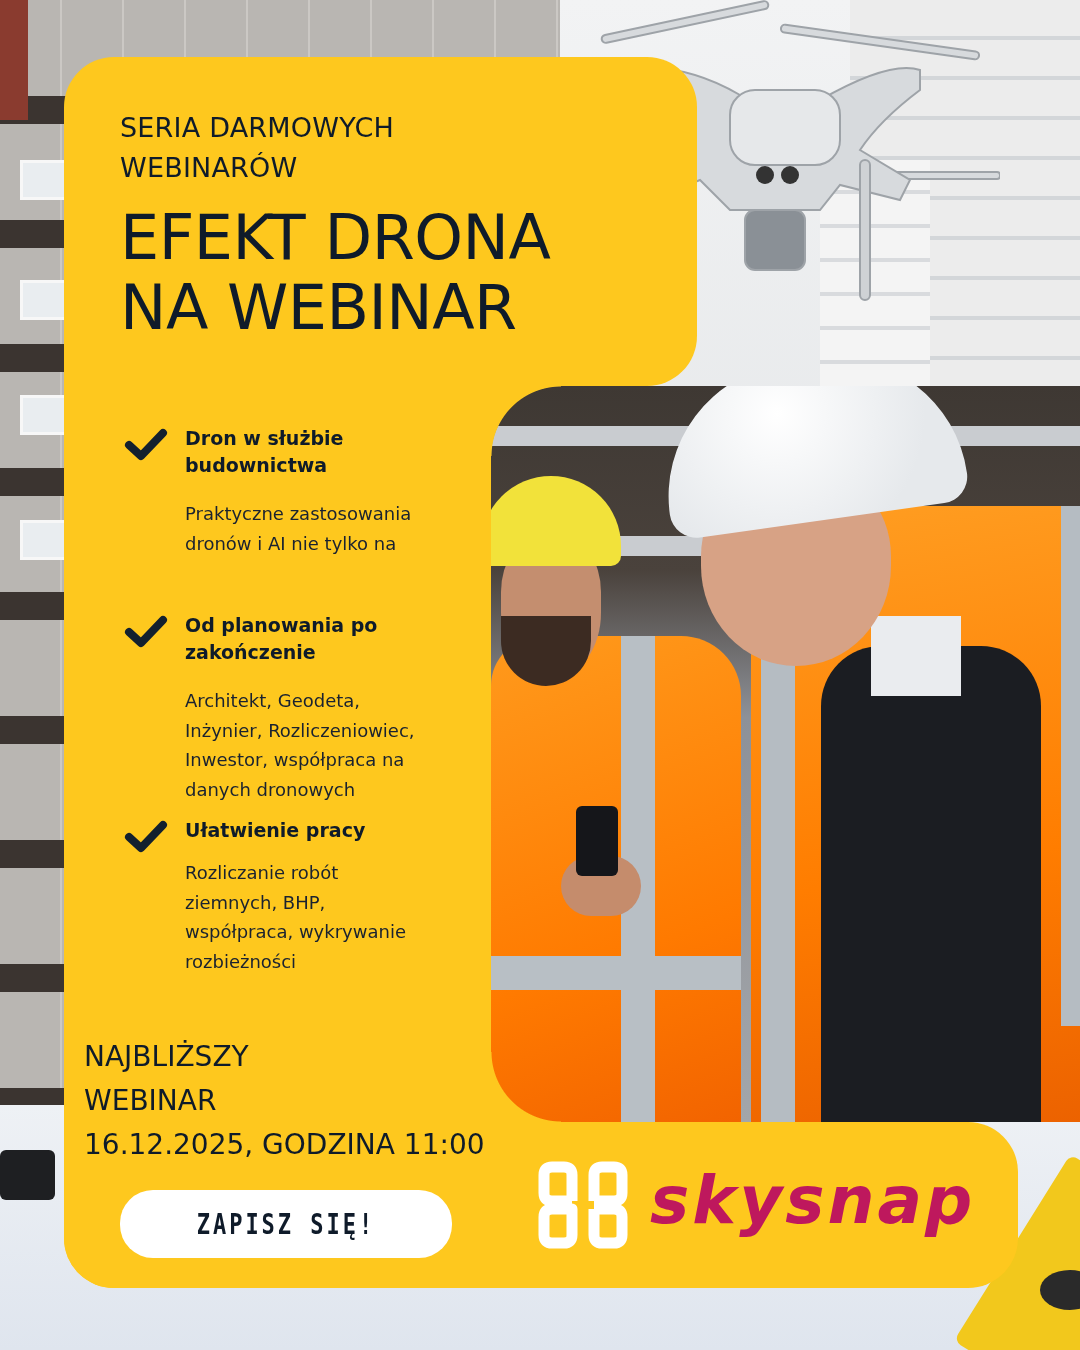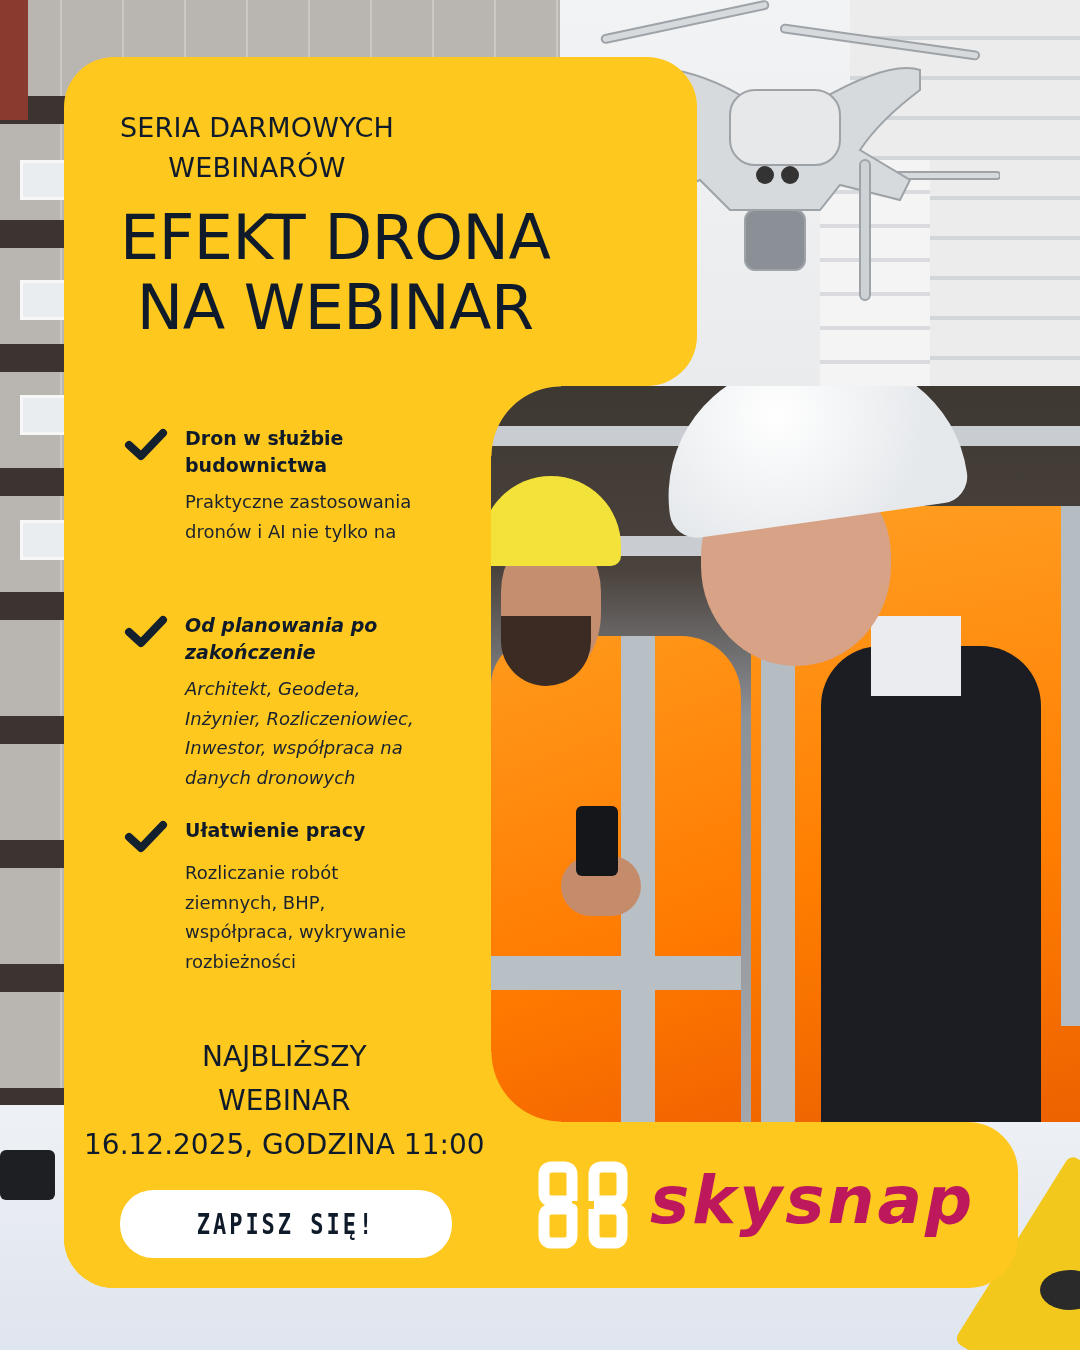--- a/index.html
+++ b/index.html
@@ -50,29 +50,29 @@
   
   .card-top { position: absolute; left: 64px; top: 57px; width: 633px; height: 329px; background: #fec81e; border-radius: 50px 50px 50px 0; }
   .card-left { position: absolute; left: 64px; top: 300px; width: 427px; height: 988px; background: #fec81e; border-radius: 0 0 0 50px; }
   .card-bottom { position: absolute; left: 64px; top: 1122px; width: 954px; height: 166px; background: #fec81e; border-radius: 0 50px 50px 50px; }
   .fill-bl { position: absolute; left: 491px; top: 1052px; width: 70px; height: 70px;
     background: radial-gradient(circle at 100% 0%, transparent 69px, #fec81e 70px); }
   .fill-tl2 { position: absolute; left: 491px; top: 386px; width: 70px; height: 70px;
     background: radial-gradient(circle at 100% 100%, transparent 69px, #fec81e 70px); }
 
   
-  .txt { position: absolute; font-family: "DejaVu Sans", sans-serif; color: #0f1b2a; text-align: center; }
+  .txt { position: absolute; font-family: "DejaVu Sans", sans-serif; color: #0f1b2a; }
   .eyebrow { left: 120px; top: 108px; font-size: 27px; line-height: 40px; font-weight: 400; letter-spacing: 0.2px; }
   .headline { left: 120px; top: 203px; font-size: 62px; line-height: 70px; font-weight: 400; letter-spacing: -0.5px; }
   .feature { position: absolute; left: 123px; width: 340px; }
   .feature .check { position: absolute; left: 0; top: 2px; width: 46px; height: 36px; }
   .feature .title { margin-left: 62px; font-size: 19px; line-height: 27px; font-weight: 700; color: #0f1b2a; }
-  .feature .desc { margin-left: 62px; margin-top: 8px; font-size: 18px; line-height: 29.5px; font-weight: 400; color: #1a2230; }
+  .feature .desc { margin-left: 62px; margin-top: 20px; font-size: 18px; line-height: 29.5px; font-weight: 400; color: #1a2230; }
   .f1 { top: 425px; }
-  .f2 { top: 612px; font-style: italic; }
+  .f2 { top: 612px; }
   .f3 { top: 817px; }
   .f3 .desc { margin-top: 14px; }
   .next { left: 84px; top: 1035px; font-size: 28px; line-height: 44px; font-weight: 400; letter-spacing: 0; }
   .cta { position: absolute; left: 120px; top: 1190px; width: 332px; height: 68px; border-radius: 33px; background: #ffffff; border: none; cursor: pointer;
     display: flex; align-items: center; justify-content: center; }
   .cta span { font-family: "DejaVu Sans Mono", monospace; font-weight: 700; font-size: 22px; letter-spacing: 3px; color: #0f1b2a; transform: scaleY(1.25); display: inline-block; }
 
   
   .logo { position: absolute; left: 538px; top: 1161px; height: 88px; display: flex; align-items: center; gap: 22px; }
   .logo-mark { width: 90px; height: 88px; }

